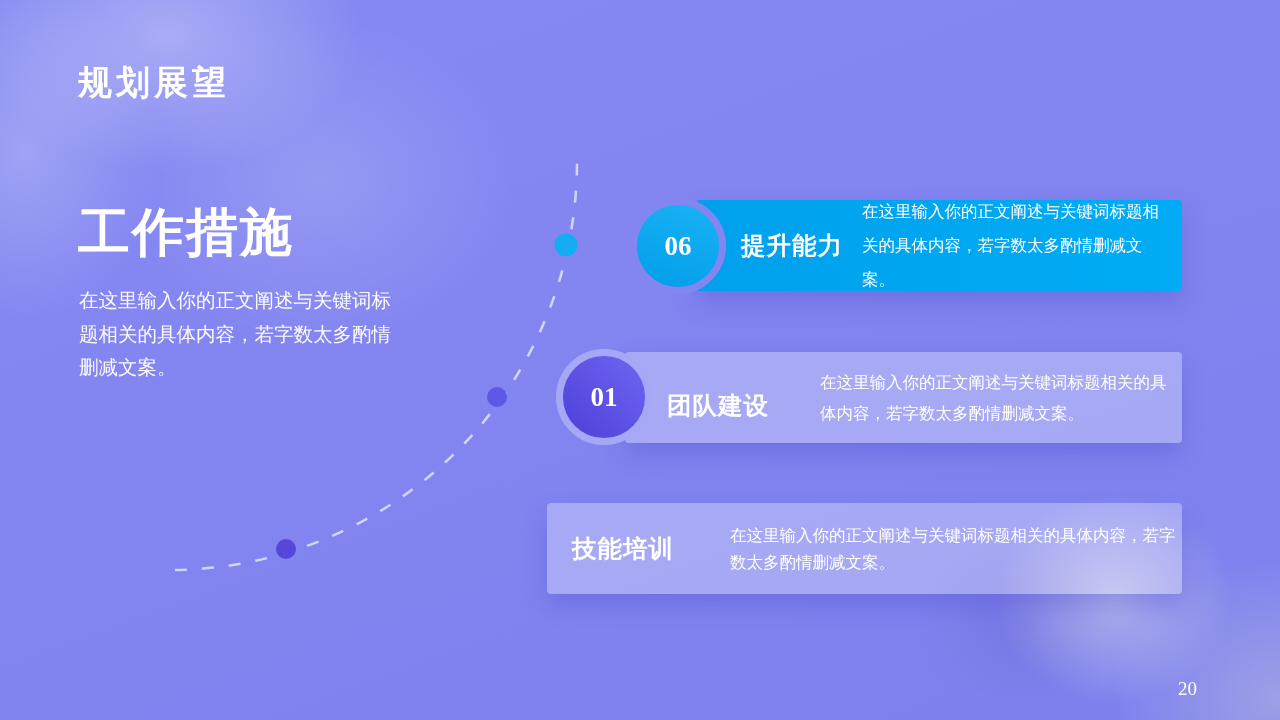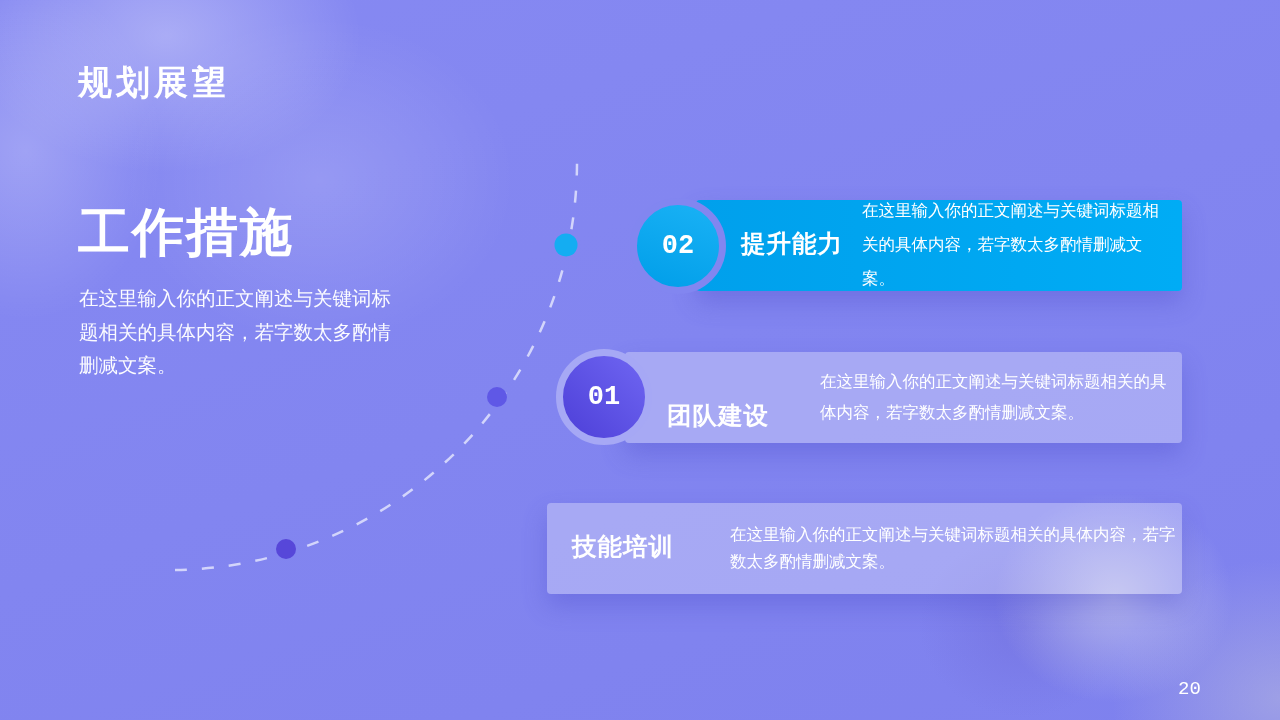--- a/index.html
+++ b/index.html
@@ -1,18 +1,18 @@
 <!DOCTYPE html>
 <html><head>
 <meta charset="utf-8">
 <style>
   html,body{margin:0;padding:0;background:#555;}
   .slide{
     position:relative;width:1280px;height:720px;overflow:hidden;
-    font-family:Liberation Mono, monospace;color:#ffffff;
+    font-family:Liberation Serif, serif;color:#ffffff;
     background:
       radial-gradient(170px 150px at 87% 83%, rgba(216,216,234,0.55), rgba(216,216,234,0) 70%),
       radial-gradient(240px 200px at 100% 97%, rgba(196,196,220,0.45), rgba(196,196,220,0) 70%),
       radial-gradient(150px 130px at 80% 87%, rgba(110,106,216,0.45), rgba(110,106,216,0) 70%),
       radial-gradient(300px 210px at 13% 5%, rgba(255,255,255,0.30), rgba(255,255,255,0) 65%),
       radial-gradient(210px 260px at 2% 21%, rgba(255,255,255,0.22), rgba(255,255,255,0) 65%),
       radial-gradient(300px 250px at 25% 25%, rgba(255,255,255,0.15), rgba(255,255,255,0) 65%),
       linear-gradient(160deg,#8689f2 0%,#7e81ee 100%);
   }
   .deco{position:absolute;left:0;top:0;width:1280px;height:720px;}
@@ -45,21 +45,21 @@
   .c1{left:630px;top:198px;border:7px solid #8286f0;
       background:linear-gradient(200deg,#1ab2f5,#009ee9);}
   .c2{left:556px;top:349px;border:7px solid #a6a8f5;
       background:linear-gradient(225deg,#6f66f2,#4d3fd8);}
   .c3{left:462px;top:500px;border:7px solid #a6a8f5;
       background:linear-gradient(225deg,#675cf0,#4a3ad6);}
 
   .stitle{position:absolute;height:91px;line-height:91px;
           font-size:24.5px;font-weight:bold;letter-spacing:1px;}
   .t1{left:741px;top:200px;}
-  .t2{left:667px;top:372px;}
+  .t2{left:667px;top:360px;}
   .t3{left:572px;top:503px;}
 
   .sdesc{position:absolute;height:91px;display:flex;flex-direction:column;
          justify-content:center;font-size:16.5px;color:#ffffff;}
   .d1{left:862px;top:200px;width:312px;line-height:34px;}
   .d2{left:820px;top:352px;width:358px;line-height:31px;}
   .d3{left:730px;top:503px;width:452px;line-height:27px;}
 
   .page-num{position:absolute;left:1178px;top:678px;font-size:19px;}
 </style>
@@ -74,21 +74,21 @@
     <circle cx="497" cy="397" r="10" fill="#5f58e6"></circle>
     <circle cx="566" cy="245" r="11.5" fill="#14adf2"></circle>
   </svg>
 
   <div class="kicker">规划展望</div>
   <div class="heading">工作措施</div>
   <div class="body-text">在这里输入你的正文阐述与关键词标题相关的具体内容，若字数太多酌情删减文案。</div>
 
   <div class="bar bar1"></div>
   <div class="circle c1">
-    <span>02</span>
+    <span>06</span>
   </div>
   <div class="stitle t1">提升能力</div>
   <div class="sdesc d1">在这里输入你的正文阐述与关键词标题相关的具体内容，若字数太多酌情删减文案。</div>
 
   <div class="bar bar2"></div>
   <div class="circle c2">
     <span>01</span>
   </div>
   <div class="stitle t2">团队建设</div>
   <div class="sdesc d2">在这里输入你的正文阐述与关键词标题相关的具体内容，若字数太多酌情删减文案。</div>

